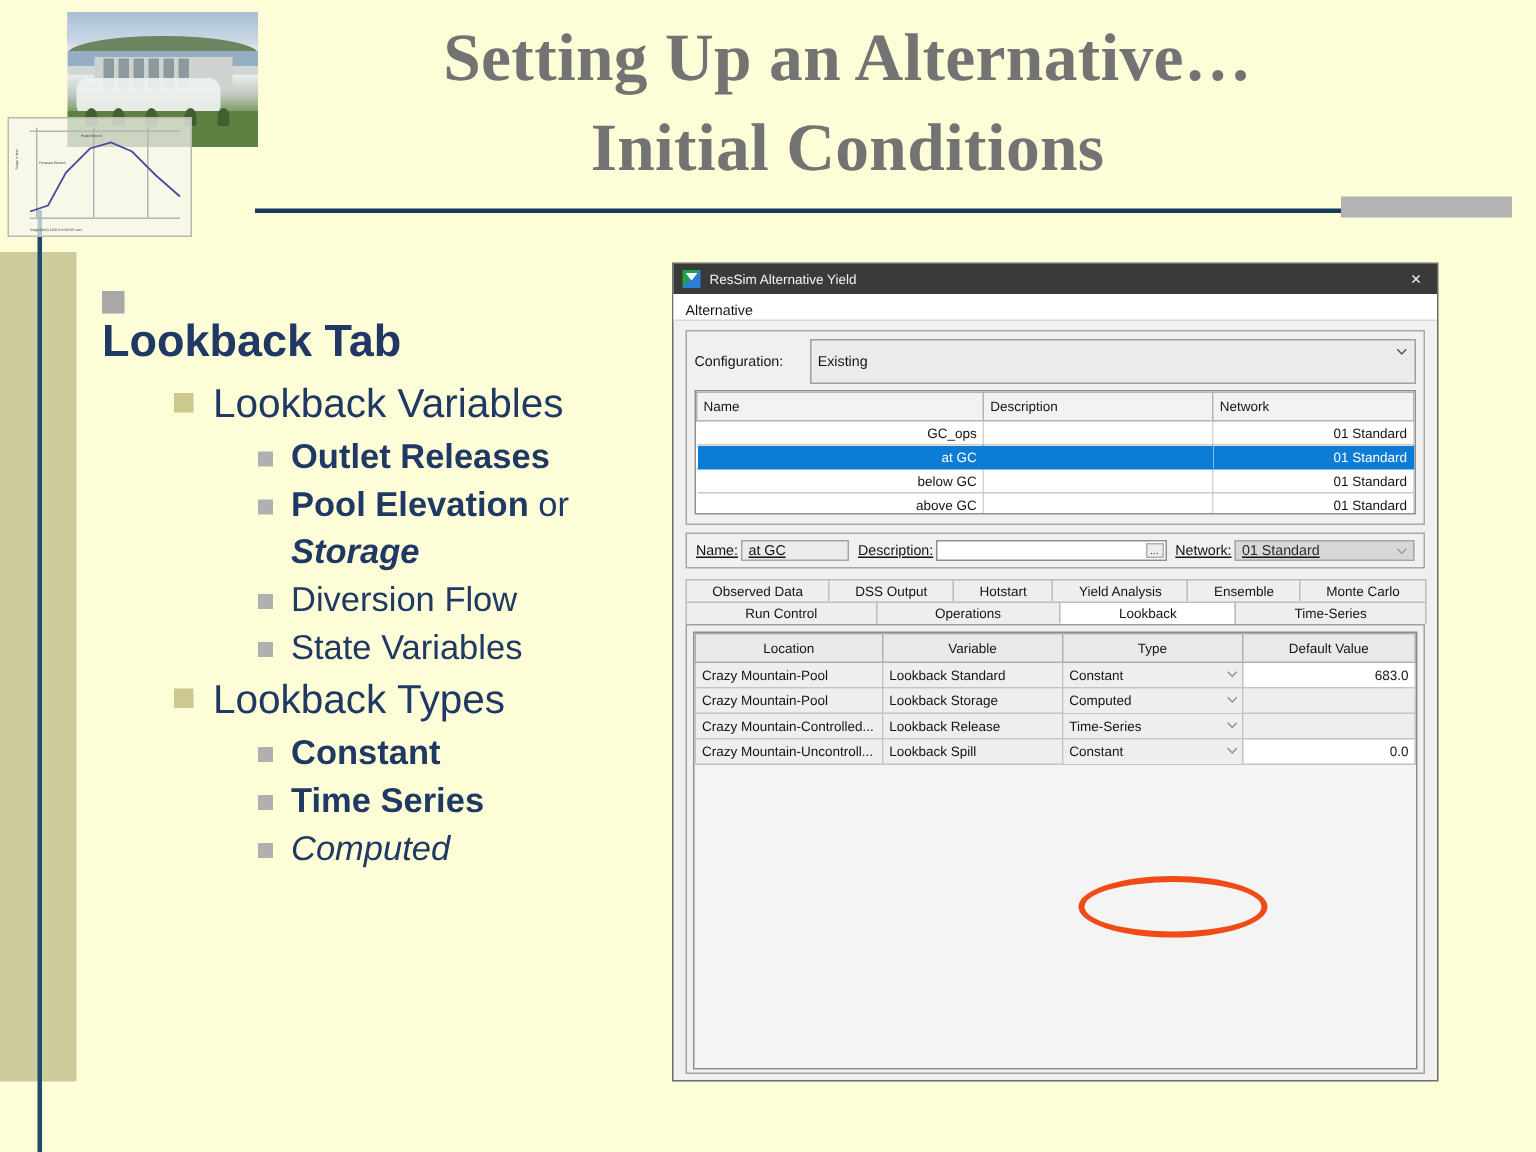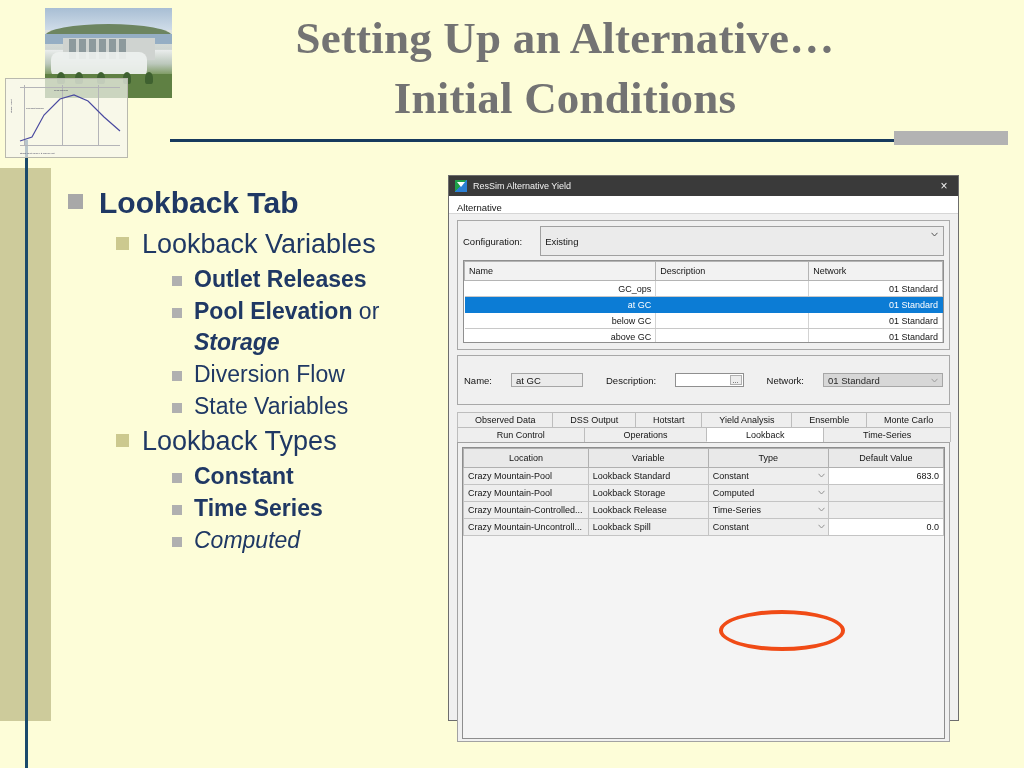--- a/index.html
+++ b/index.html
@@ -108,21 +108,21 @@
     top: 184px;
     width: 380px;
   }
   .b-row { display: flex; align-items: flex-start; }
   .b-mark {
     flex: 0 0 auto;
     display: inline-block;
   }
   .b-text { color: #1f3864; }
 
-  .lvl1 { margin-bottom: 4px; }
+  .lvl1 { margin-bottom: 4px; flex-direction: column; }
   .lvl1 .b-mark { width: 15px; height: 15px; background: #a8a8a8; margin-right: 16px; margin-top: 10px; }
   .lvl1 .b-text { font-size: 30px; font-weight: bold; line-height: 38px; }
 
   .lvl2 { margin-left: 48px; margin-bottom: 2px; }
   .lvl2 .b-mark { width: 13px; height: 13px; background: #ccc98f; margin-right: 13px; margin-top: 11px; }
   .lvl2 .b-text { font-size: 27px; line-height: 36px; }
 
   .lvl3 { margin-left: 104px; margin-bottom: 1px; }
   .lvl3 .b-mark { width: 10px; height: 10px; background: #b0b0b0; margin-right: 12px; margin-top: 12px; }
   .lvl3 .b-text { font-size: 23px; line-height: 31px; }
@@ -217,26 +217,27 @@
     padding: 1px 4px;
     height: 13px;
     white-space: nowrap;
     overflow: hidden;
   }
   table.grid tr.selected td { background: #0c7cd5; color: #ffffff; border-color:#0c7cd5; }
   .alt-list-wrap { border:1px solid #8f8f8f; background:#ffffff; height:81px; overflow:hidden; }
   .alt-list-wrap table.grid td { border-left:none; border-right:1px solid #d3d3d3;text-align:right; }
 
   .detail-row {
-    display: flex; align-items: center; gap: 19px;
+    display: flex; align-items: center; gap: 2px;
     border: 1px solid #a8a8a8;
     background: #f0f0f0;
-    padding: 17px 6px;
+    padding: 4px 6px;
     margin-top: 5px;
     font-size: 9.5px;
+    text-decoration: underline;
   }
   .field-ro {
     background: #ebebeb; border: 1px solid #a6a6a6;
     height: 14px; line-height: 14px; padding: 0 4px; box-sizing: border-box;
   }
   .field-white {
     background: #ffffff; border: 1px solid #8f8f8f;
     height: 14px; box-sizing: border-box; position: relative;
   }
   .ellipsis-btn {

